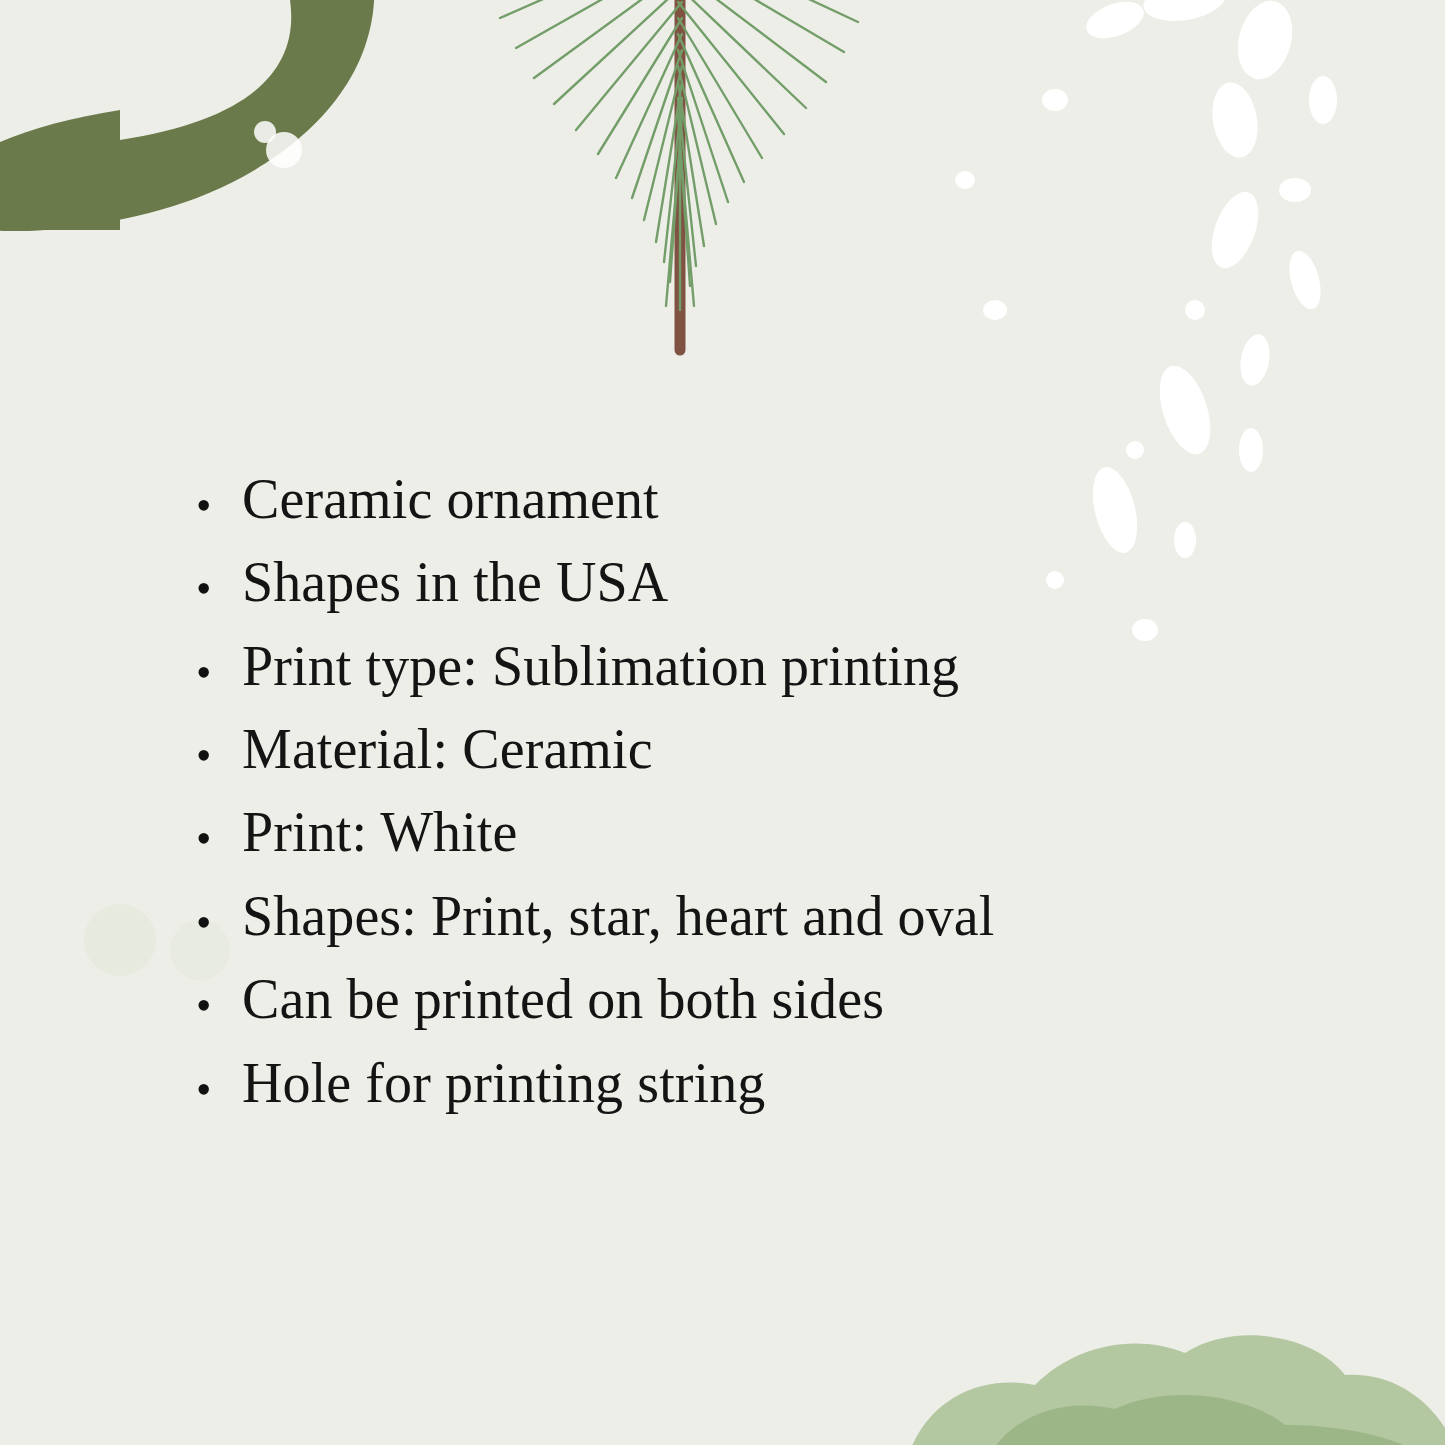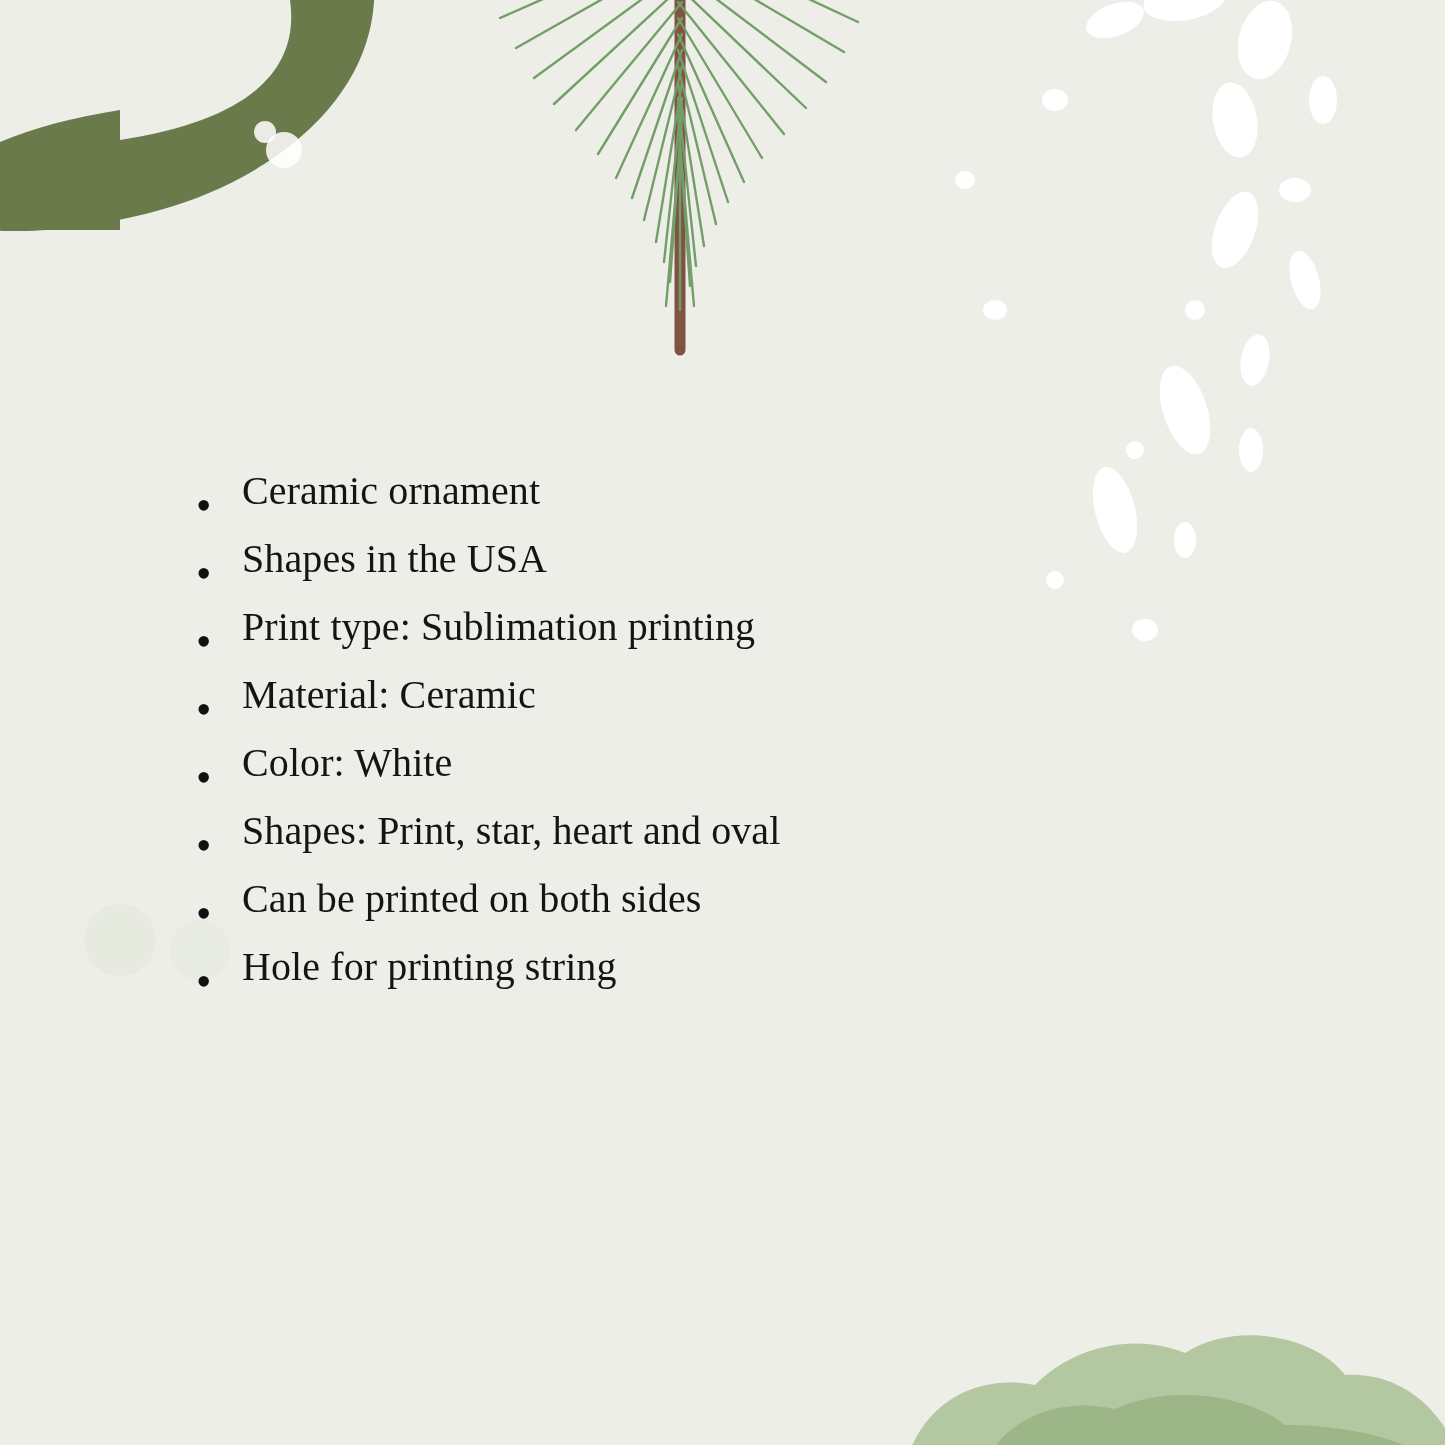--- a/index.html
+++ b/index.html
@@ -93,21 +93,21 @@
     width: 46px;
     font-size: 44px;
     line-height: 1;
     color: #111111;
     text-align: left;
     position: relative;
     top: 14px;
   }
   .spec-text {
     flex: 1 1 auto;
-    font-size: 40px;
+    font-size: 56px;
     line-height: 1.06;
     color: #141414;
     letter-spacing: 0.1px;
     white-space: nowrap;
   }
 </style>
 </head>
 <body>
 
 <div id="page">
@@ -221,21 +221,21 @@
     <li class="spec-item">
       <span class="spec-bullet">•</span>
       <span class="spec-text">Print type: Sublimation printing</span>
     </li>
     <li class="spec-item">
       <span class="spec-bullet">•</span>
       <span class="spec-text">Material: Ceramic</span>
     </li>
     <li class="spec-item">
       <span class="spec-bullet">•</span>
-      <span class="spec-text">Color: White</span>
+      <span class="spec-text">Print: White</span>
     </li>
     <li class="spec-item">
       <span class="spec-bullet">•</span>
       <span class="spec-text">Shapes: Print, star, heart and oval</span>
     </li>
     <li class="spec-item">
       <span class="spec-bullet">•</span>
       <span class="spec-text">Can be printed on both sides</span>
     </li>
     <li class="spec-item">

